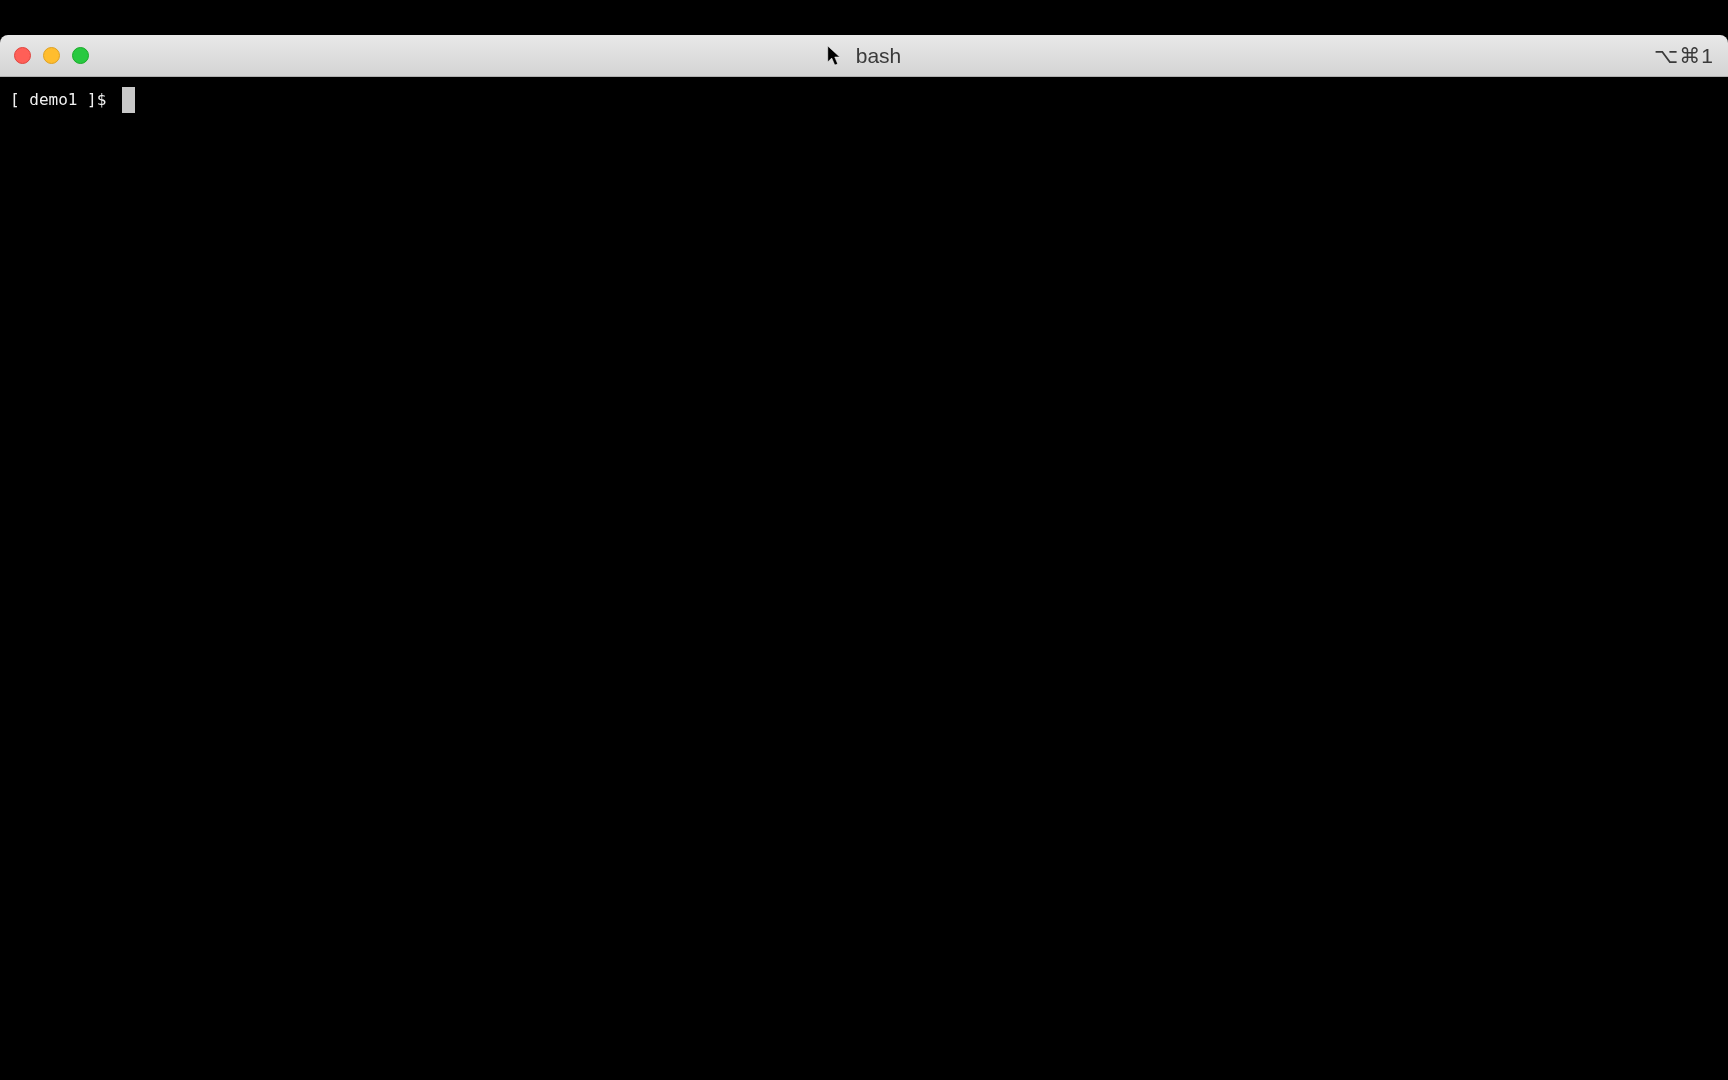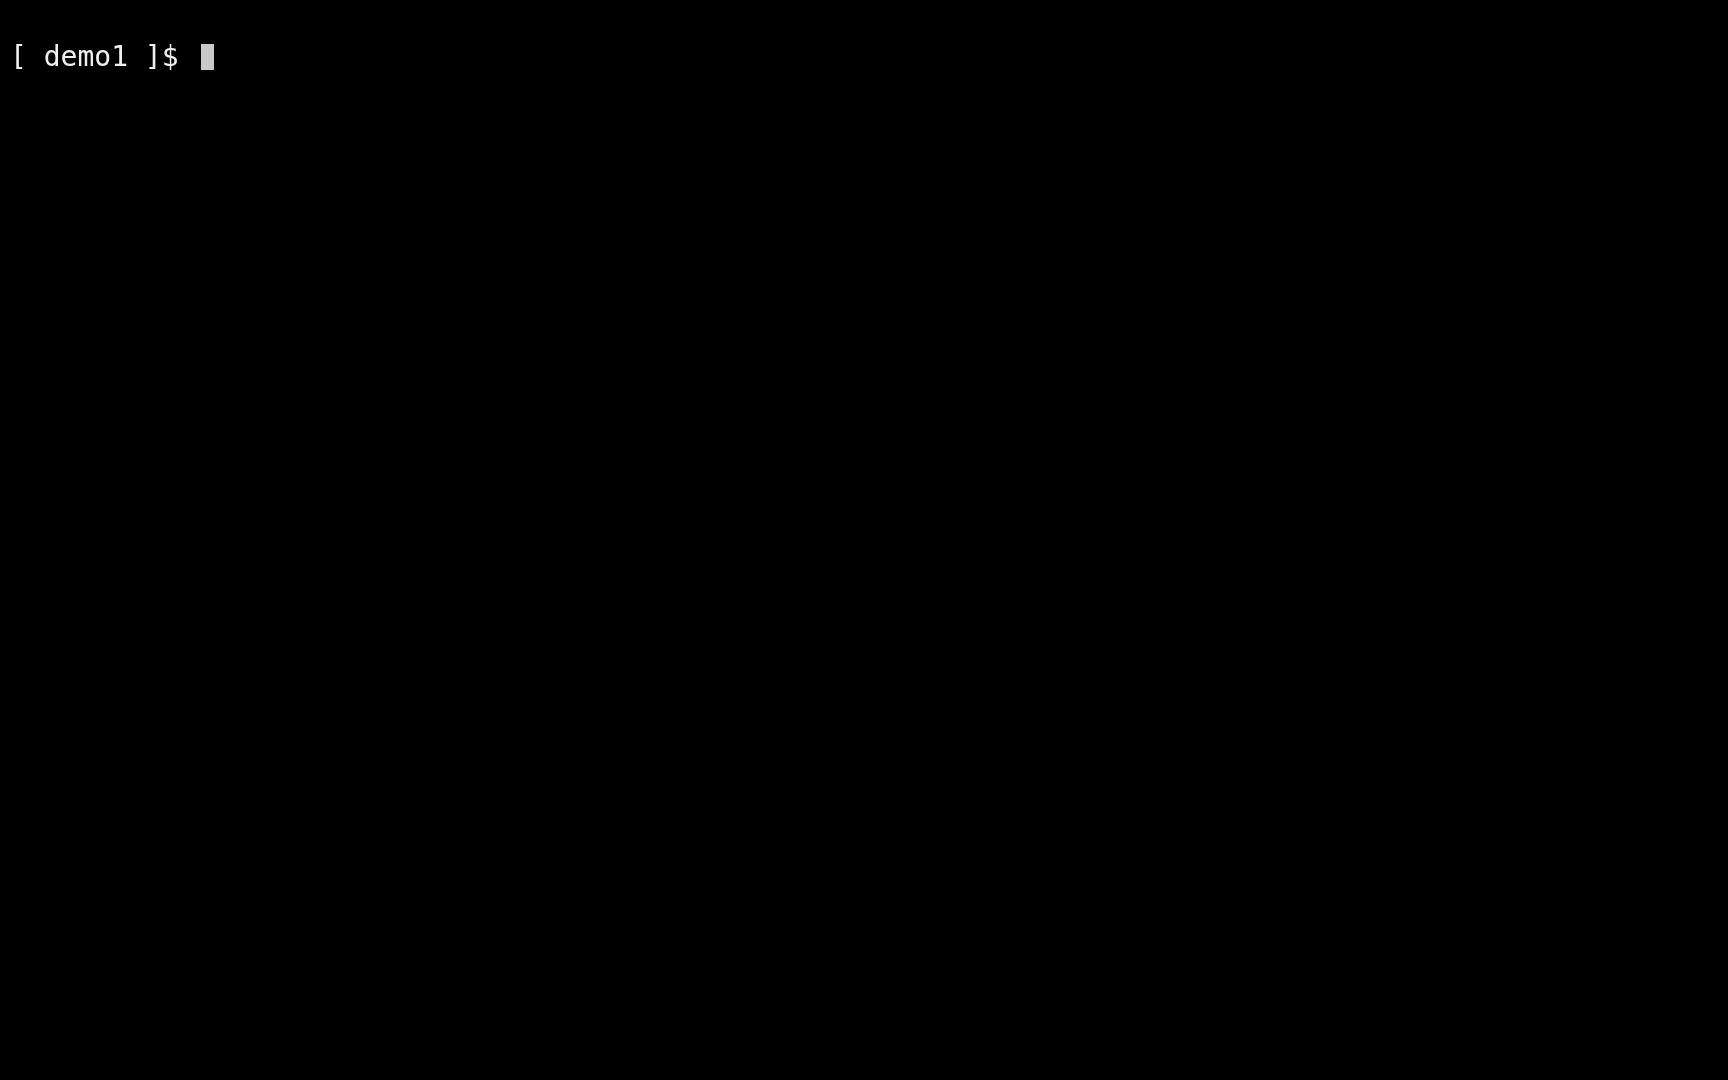--- a/index.html
+++ b/index.html
@@ -91,23 +91,23 @@
     .title-right {
       margin-left: auto;
       color: #3a3a3a;
       font-size: 21px;
       letter-spacing: 1px;
     }
     
     .terminal-body {
       flex: 1;
       background: #000000;
-      padding: 4px 10px;
+      padding: 10px 10px;
       font-family: "Menlo", "Monaco", "Consolas", monospace;
-      font-size: 28px;
+      font-size: 16px;
       color: #f0f0f0;
       line-height: 1.3;
     }
     
     .prompt-line {
       display: flex;
       align-items: center;
     }
     
     .prompt-text {
@@ -120,19 +120,35 @@
       height: 26px;
       background: #c8c8c8;
       margin-left: 6px;
       vertical-align: middle;
     }
   </style>
 </head>
 <body>
 
 <div class="terminal-window">
+  <div class="title-bar">
+    <div class="traffic-lights">
+      <div class="traffic-light close"></div>
+      <div class="traffic-light minimize"></div>
+      <div class="traffic-light zoom"></div>
+    </div>
+    <div class="title-center">
+      <div class="cursor-arrow">
+        <svg width="17" height="22" viewBox="0 0 17 22">
+          <path d="M 1 1 L 1 17 L 5 13 L 8 20 L 11 19 L 8 12 L 13 12 Z" fill="#000000" stroke="#ffffff" stroke-width="0.5"></path>
+        </svg>
+      </div>
+      <span class="title-text">bash</span>
+    </div>
+    <div class="title-right">⌥⌘1</div>
+  </div>
   <div class="terminal-body">
     <div class="prompt-line">
       <span class="prompt-text">[ demo1 ]$ </span>
         <span class="cursor-block"></span>
     </div>
   </div>
 </div>
 
 </body></html>

